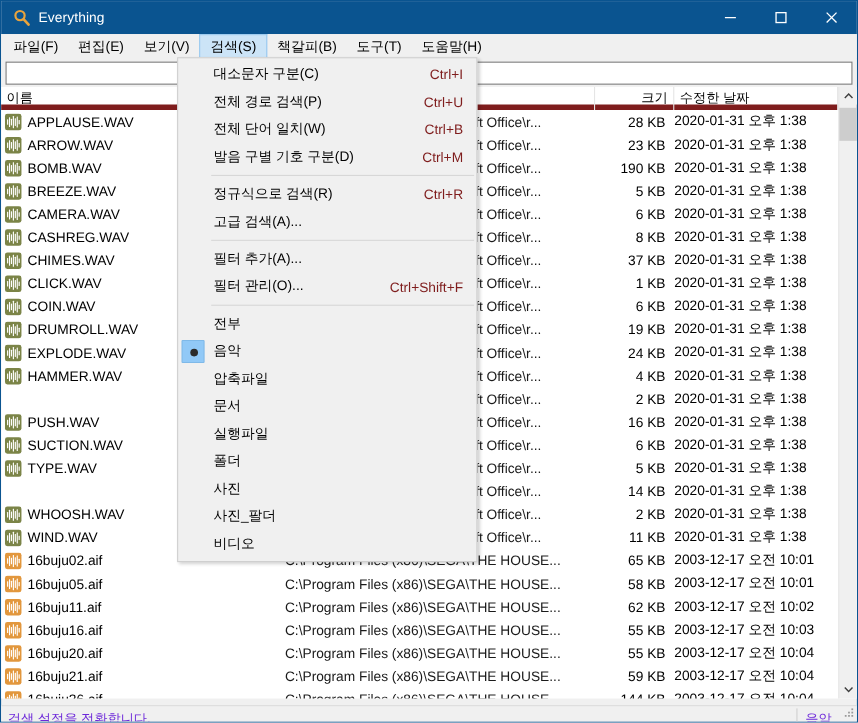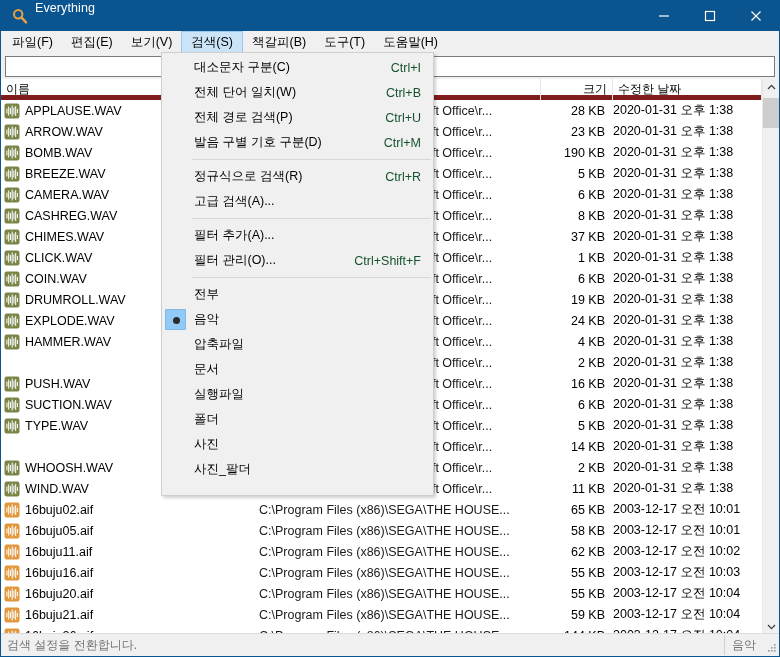--- a/index.html
+++ b/index.html
@@ -16,21 +16,21 @@
     border: 1px solid #0a5490;
     background: #f0f0f0;
     overflow: hidden;
   }
 
   
   #titlebar {
     position: absolute; left: 0; top: 0;
     width: 778px; height: 30px;
     background: #0a5490;
-    display: flex; align-items: flex-start;
+    display: flex; align-items: center;
   }
   #app-icon {
     width: 26px; height: 30px;
     display: flex; align-items: center; justify-content: center;
     margin-left: 6px;
   }
   #app-icon svg { display: block; }
   #title-text {
     color: #ffffff;
     font-size: 12.5px;
@@ -159,25 +159,25 @@
   #sb-down { bottom: 0; }
   #sb-thumb {
     position: absolute; left: 0; top: 19px;
     width: 17px; height: 30px;
     background: #cdcdcd;
   }
 
   
   #statusbar {
     position: absolute; left: 0; bottom: 0;
-    width: 778px; height: 23px;
+    width: 778px; height: 15px;
     background: #f0f0f0;
     border-top: 1px solid #dcdcdc;
     font-size: 12px;
-    color: #737373;
+    color: #6d28d9;
   }
   #status-left {
     position: absolute; left: 6px; top: 0; height: 23px;
     display: flex; align-items: center;
   }
   #status-sep {
     position: absolute; left: 723px; top: 2px;
     width: 1px; height: 19px;
     background: #d0d0d0;
   }
@@ -190,21 +190,21 @@
     width: 12px; height: 12px;
   }
 
   
   #dropdown {
     position: absolute; left: 160px; top: 51px;
     width: 273px;
     background: #f0f0f0;
     border: 1px solid #cfcfcf;
     box-shadow: 2px 2px 3px rgba(0,0,0,0.18);
-    padding: 2px 0 13px 0;
+    padding: 2px 0 3px 0;
     z-index: 30;
     font-size: 12.5px;
   }
   .mi {
     position: relative;
     height: 25px;
     display: flex; align-items: center;
     color: #000;
     white-space: nowrap;
   }
@@ -219,21 +219,21 @@
   }
   .mi-radio-dot {
     position: absolute; left: 7px; top: 7px;
     width: 7px; height: 7px;
     border-radius: 50%;
     background: #2b2b2b;
   }
   .mi-label { margin-left: 32px; }
   .mi-accel {
     position: absolute; right: 12px;
-    color: #14532d;
+    color: #7f1d1d;
   }
   .mi-sep {
     height: 1px;
     background: #d7d7d7;
     margin: 4px 2px 4px 30px;
   }
 </style>
 </head>
 <body>
 
@@ -818,27 +818,27 @@
   </div>
 
   <div id="dropdown">
       <div class="mi">
         <span class="mi-check"></span>
         <span class="mi-label">대소문자 구분(C)</span>
         <span class="mi-accel">Ctrl+I</span>
       </div>
       <div class="mi">
         <span class="mi-check"></span>
+        <span class="mi-label">전체 경로 검색(P)</span>
+        <span class="mi-accel">Ctrl+U</span>
+      </div>
+      <div class="mi">
+        <span class="mi-check"></span>
         <span class="mi-label">전체 단어 일치(W)</span>
         <span class="mi-accel">Ctrl+B</span>
-      </div>
-      <div class="mi">
-        <span class="mi-check"></span>
-        <span class="mi-label">전체 경로 검색(P)</span>
-        <span class="mi-accel">Ctrl+U</span>
       </div>
       <div class="mi">
         <span class="mi-check"></span>
         <span class="mi-label">발음 구별 기호 구분(D)</span>
         <span class="mi-accel">Ctrl+M</span>
       </div>
       <div class="mi-sep"></div>
       <div class="mi">
         <span class="mi-check"></span>
         <span class="mi-label">정규식으로 검색(R)</span>
@@ -885,20 +885,24 @@
         <span class="mi-check"></span>
         <span class="mi-label">폴더</span>
       </div>
       <div class="mi">
         <span class="mi-check"></span>
         <span class="mi-label">사진</span>
       </div>
       <div class="mi">
         <span class="mi-check"></span>
         <span class="mi-label">사진_팔더</span>
+      </div>
+      <div class="mi">
+        <span class="mi-check"></span>
+        <span class="mi-label">비디오</span>
       </div>
     </div>
 
   <div id="statusbar">
     <div id="status-left">검색 설정을 전환합니다.</div>
     <div id="status-sep"></div>
     <div id="status-right">음악</div>
     <div id="grip">
       <svg width="12" height="12" viewBox="0 0 12 12">
         <g fill="#9a9a9a">

